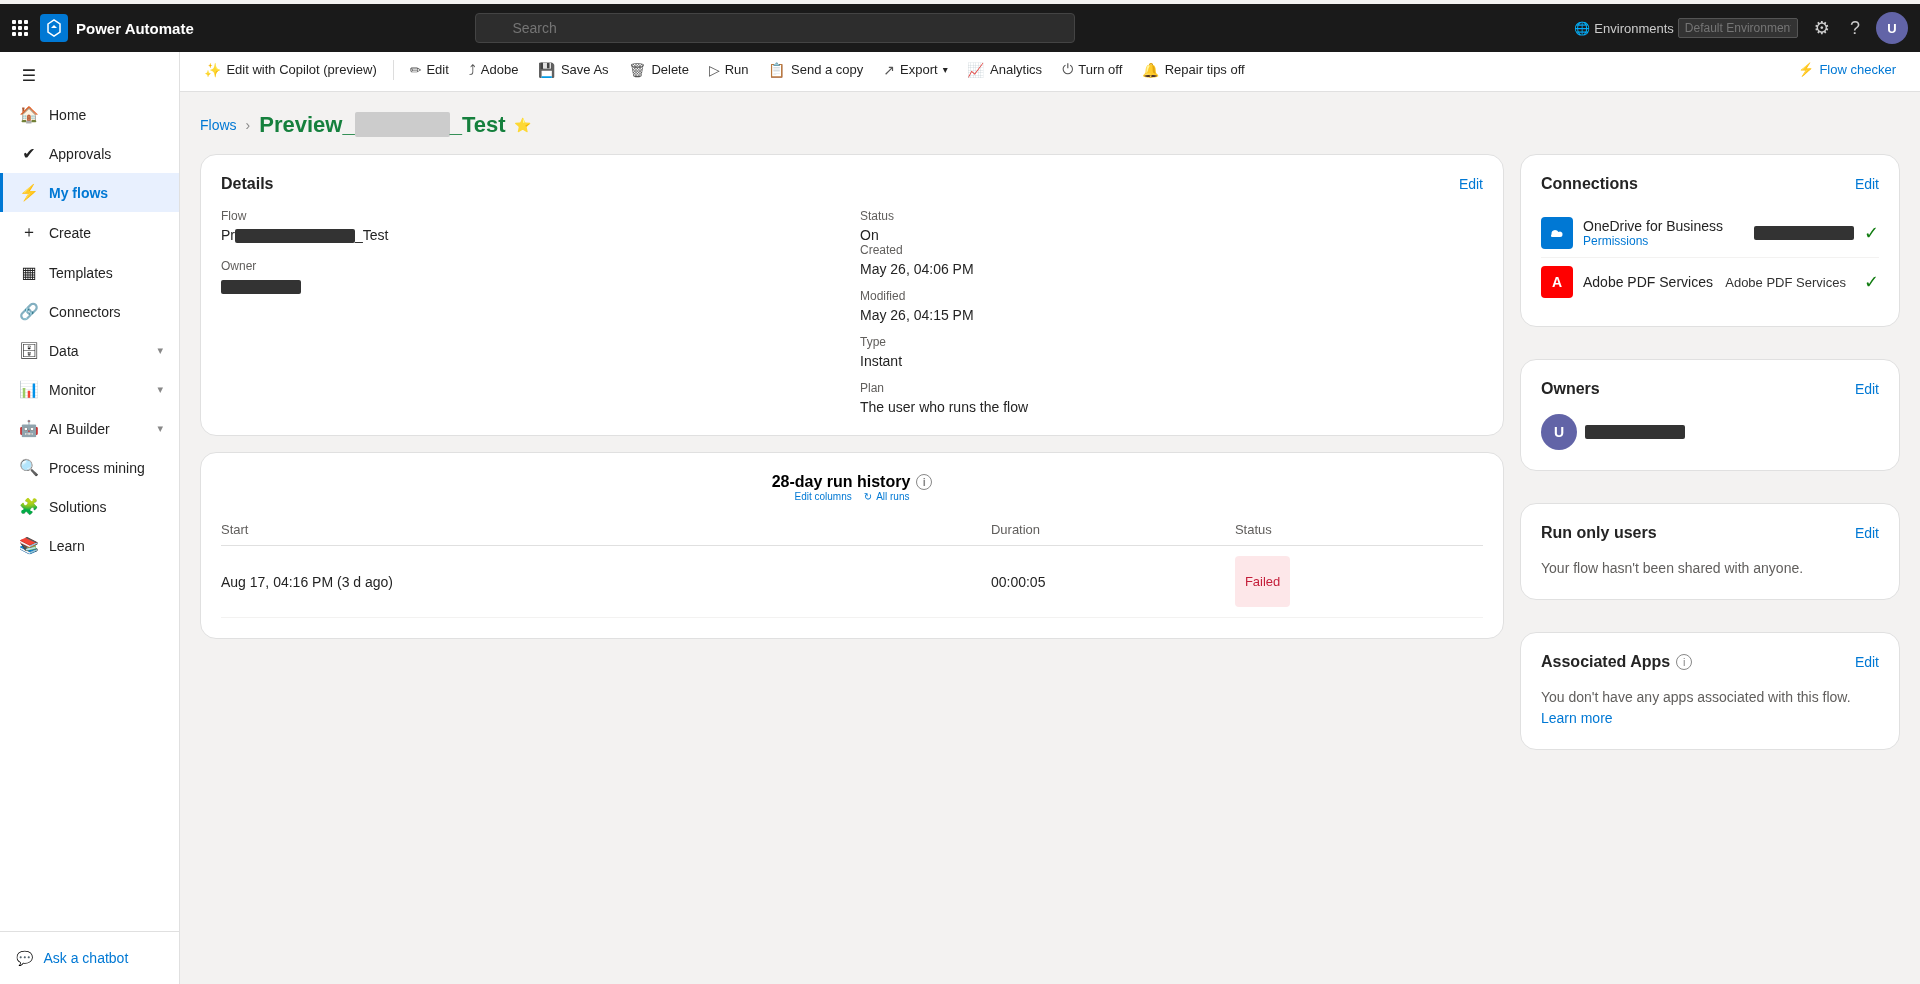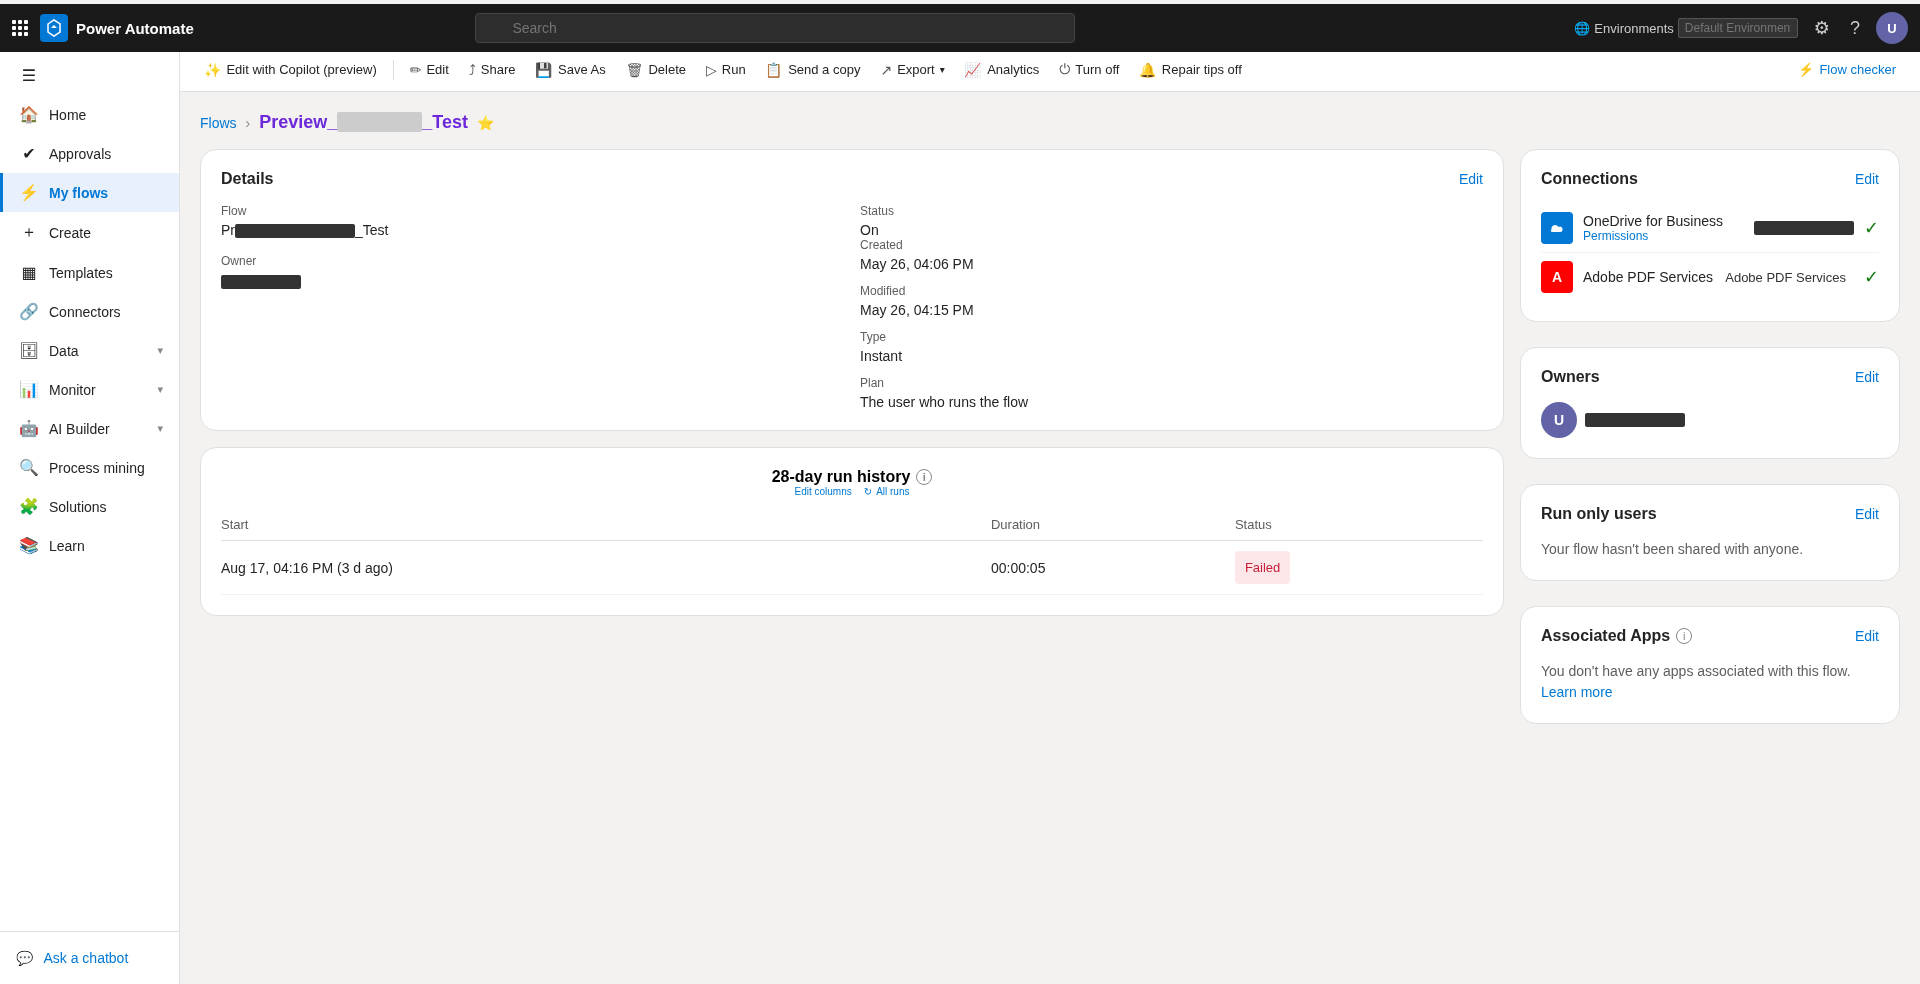--- a/index.html
+++ b/index.html
@@ -205,22 +205,22 @@
     .breadcrumb {
       display: flex;
       align-items: center;
       gap: 9px;
       margin-bottom: 16px;
       font-size: 14px;
       color: #0078d4;
     }
     .breadcrumb-sep { color: #888; }
     .breadcrumb-current {
-      color: #6d28d9;
-      font-size: 18px;
+      color: #15803d;
+      font-size: 22px;
       font-weight: 600;
     }
     .breadcrumb-link { cursor: pointer; }
     .breadcrumb-icon { color: #888; }
 
     
     .content-grid {
       display: grid;
       grid-template-columns: 1fr 380px;
       gap: 16px;
@@ -316,31 +316,31 @@
       border-bottom: 1px solid #e0e0e0;
     }
     .run-history-table td {
       padding: 10px 0;
       font-size: 14px;
       color: #242424;
       border-bottom: 1px solid #f3f2f1;
     }
     .status-badge {
       display: inline-block;
-      padding: 9px 10px;
+      padding: 18px 10px;
       border-radius: 4px;
       font-size: 13px;
     }
     .status-failed {
       background: #fde7e9;
       color: #c41e3a;
     }
 
     
-    .right-panel .card { margin-bottom: 25px; }
+    .right-panel .card { margin-bottom: 32px; }
 
     
     .connection-item {
       display: flex;
       align-items: center;
       gap: 10px;
       padding: 8px 0;
       border-bottom: 1px solid #f3f2f1;
     }
     .connection-item:last-child { border-bottom: none; }
@@ -540,21 +540,21 @@
     <span class="btn-icon">✨</span>
     <span>Edit with Copilot (preview)</span>
   </button>
   <div class="toolbar-separator"></div>
   <button class="toolbar-btn">
     <span class="btn-icon">✏</span>
     <span>Edit</span>
   </button>
   <button class="toolbar-btn">
     <span class="btn-icon">⤴</span>
-    <span>Share</span>
+    <span>Adobe</span>
   </button>
   <button class="toolbar-btn">
     <span class="btn-icon">💾</span>
     <span>Save As</span>
   </button>
   <button class="toolbar-btn">
     <span class="btn-icon">🗑</span>
     <span>Delete</span>
   </button>
   <button class="toolbar-btn">

